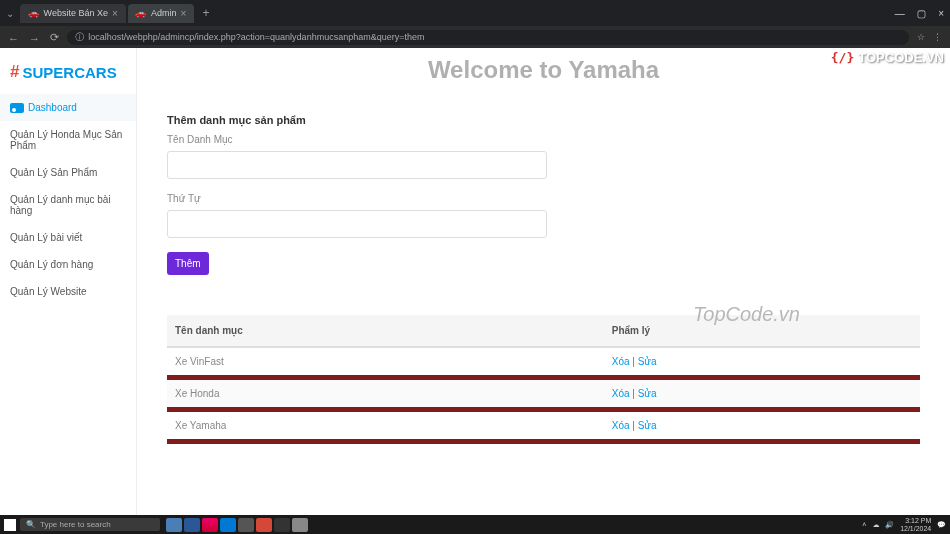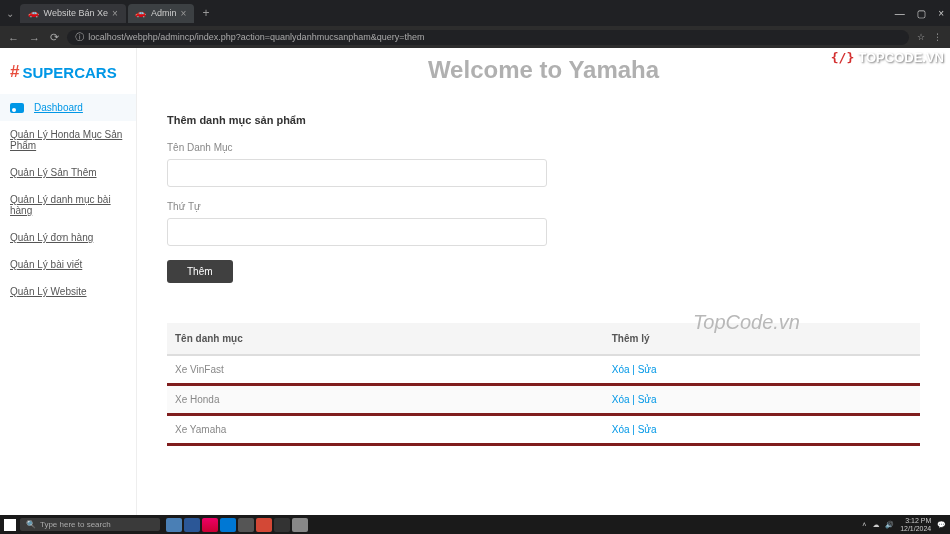--- a/index.html
+++ b/index.html
@@ -23,43 +23,43 @@
 
 
 .watermark-top { position: absolute; top: 2px; right: 6px; display: flex; align-items: center; gap: 2px; color: #fff; font-weight: bold; font-size: 13px; z-index: 100; }
 .watermark-top .bracket { color: #d32f2f; background: #fff; padding: 0 2px; font-family: monospace; border-radius: 2px; }
 .watermark-top .text { color: #fff; text-shadow: 1px 1px 2px rgba(0,0,0,0.5); }
 
 
 .sidebar { width: 137px; background: #fff; border-right: 1px solid #eee; padding-top: 8px; flex-shrink: 0; }
 .logo { padding: 6px 10px 12px; font-size: 15px; font-weight: bold; color: #0097e6; display: flex; align-items: center; gap: 3px; }
 .logo .hash { color: #e74c3c; font-size: 17px; }
-.nav-item { padding: 8px 10px; font-size: 10px; color: #555; cursor: pointer; display: flex; align-items: center; gap: 10px; text-decoration: underline; }
+.nav-item { padding: 8px 10px; font-size: 10px; color: #555; cursor: pointer; display: flex; align-items: center; gap: 4px; }
 .nav-item.active { color: #0097e6; background: #f5f9fc; }
 .dash-icon { width: 14px; height: 10px; background: #0097e6; border-radius: 2px; display: inline-block; position: relative; }
 .dash-icon::after { content: ''; position: absolute; width: 4px; height: 4px; background: #fff; border-radius: 50%; bottom: 1px; left: 2px; }
 
 
 .main { flex: 1; padding: 8px 30px 20px; overflow: auto; position: relative; }
 .main-title { text-align: center; font-size: 24px; font-weight: bold; color: #b0b0b0; margin-bottom: 30px; }
 
 .form-section { margin-bottom: 40px; max-width: 380px; }
-.section-title { font-size: 11px; font-weight: bold; color: #333; margin-bottom: 16px; }
+.section-title { font-size: 11px; font-weight: bold; color: #333; margin-bottom: 8px; }
 .form-label { font-size: 10px; color: #888; margin-bottom: 6px; display: block; }
 .form-input { width: 100%; border: 1px solid #ddd; border-radius: 3px; padding: 7px 8px; font-size: 11px; margin-bottom: 14px; }
-.btn-primary { background: #404040; color: #fff; border: none; border-radius: 3px; padding: 6px 20px; font-size: 10px; cursor: pointer; }
+.btn-primary { background: #6d28d9; color: #fff; border: none; border-radius: 3px; padding: 6px 8px; font-size: 10px; cursor: pointer; }
 
 
 .table-wrap { position: relative; }
 .wm-text { position: absolute; right: 120px; top: -12px; color: #b8b8b8; font-size: 20px; font-style: italic; pointer-events: none; z-index: 5; }
 table { width: 100%; border-collapse: collapse; font-size: 10px; }
 thead th { text-align: left; padding: 10px 8px; border-bottom: 2px solid #ddd; font-weight: bold; color: #555; }
 thead th:first-child { background: #f5f5f5; }
 thead th:last-child { background: #f5f5f5; }
-tbody td { padding: 8px 8px; border-bottom: 3px solid #7f1d1d; color: #888; }
+tbody td { padding: 8px 8px; border-bottom: 5px solid #7f1d1d; color: #888; }
 tbody tr:nth-child(even) { background: #fafafa; }
 .action-link { color: #0097e6; text-decoration: none; cursor: pointer; }
 .action-sep { color: #0097e6; }
 
 
 .taskbar { background: #1a1a1a; height: 19px; display: flex; align-items: center; padding: 0 4px; font-size: 8px; color: #ccc; }
 .win-icon { width: 12px; height: 12px; background: #fff; margin-right: 4px; }
 .search-box { background: #3a3a3a; color: #aaa; padding: 2px 6px; font-size: 8px; border-radius: 2px; display: flex; align-items: center; gap: 4px; width: 140px; margin-right: 6px; }
 .task-icons { display: flex; gap: 2px; }
 .task-icon { width: 16px; height: 14px; border-radius: 2px; }
@@ -119,30 +119,30 @@
       <span>SUPERCARS</span>
     </div>
     <div class="nav-item active">
       <span class="dash-icon"></span>
       <span>Dashboard</span>
     </div>
     <div class="nav-item">
       <span>Quản Lý Honda Mục Sản Phẩm</span>
     </div>
     <div class="nav-item">
-      <span>Quản Lý Sản Thêm</span>
+      <span>Quản Lý Sản Phẩm</span>
     </div>
     <div class="nav-item">
       <span>Quản Lý danh mục bài hàng</span>
     </div>
     <div class="nav-item">
+      <span>Quản Lý bài viết</span>
+    </div>
+    <div class="nav-item">
       <span>Quản Lý đơn hàng</span>
-    </div>
-    <div class="nav-item">
-      <span>Quản Lý bài viết</span>
     </div>
     <div class="nav-item">
       <span>Quản Lý Website</span>
     </div>
   </div>
 
   <div class="main">
     <h1 class="main-title">Welcome to Yamaha</h1>
 
     <div class="form-section">
@@ -156,21 +156,21 @@
 
       <button class="btn-primary">Thêm</button>
     </div>
 
     <div class="table-wrap">
       <div class="wm-text">TopCode.vn</div>
       <table>
         <thead>
           <tr>
             <th class="col-name">Tên danh mục</th>
-            <th class="col-action">Thêm lý</th>
+            <th class="col-action">Phẩm lý</th>
           </tr>
         </thead>
         <tbody>
           <tr>
             <td>Xe VinFast</td>
             <td>
               <a class="action-link">Xóa</a>
               <span class="action-sep"> | </span>
               <a class="action-link">Sửa</a>
             </td>

